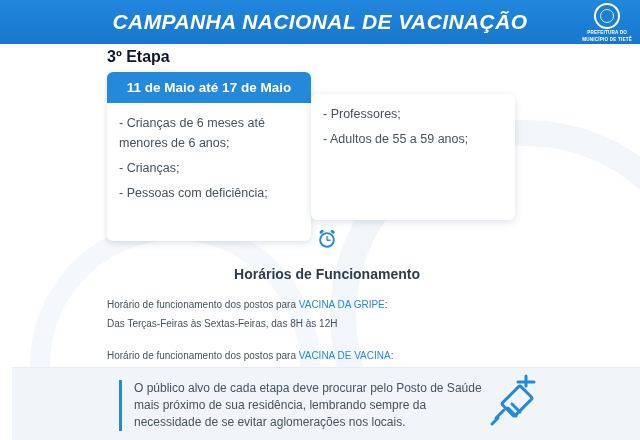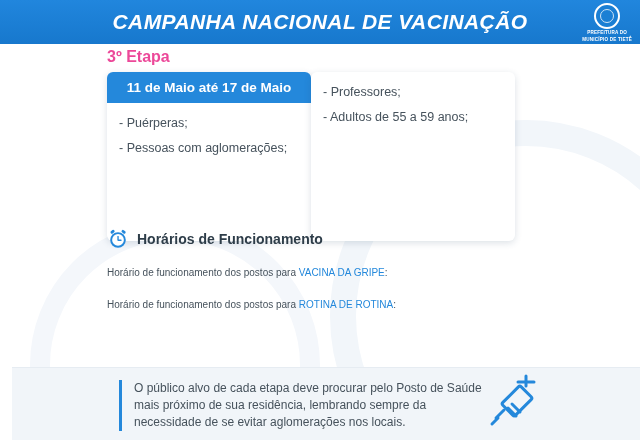--- a/index.html
+++ b/index.html
@@ -86,30 +86,31 @@
     margin-top: 1px;
   }
 
   
   .stage {
     position: absolute;
     left: 107px;
     top: 48px;
     font-size: 16px;
     font-weight: bold;
-    color: #ec4899;
+    color: #0f172a;
   }
 
   
   .cards {
     position: absolute;
     left: 107px;
     top: 72px;
     width: 420px;
     display: flex;
+    align-items: center;
   }
   .card {
     position: relative;
     width: 204px;
     background: #ffffff;
     border-radius: 6px;
     box-shadow: 0 2px 7px rgba(40,70,100,0.16);
     overflow: hidden;
   }
   .card-head {
@@ -140,21 +141,22 @@
   
   .hours {
     position: absolute;
     left: 107px;
     top: 228px;
     width: 440px;
   }
   .hours-title-row {
     display: flex;
     align-items: center;
-    gap: 8px;
+    gap: 16px;
+    flex-direction: column;
   }
   .clock-icon {
     width: 22px;
     height: 22px;
     flex: 0 0 22px;
   }
   .hours-title {
     font-size: 14px;
     font-weight: bold;
     color: #2e3d49;
@@ -224,22 +226,23 @@
   </div>
 
   <div class="stage">3º Etapa</div>
 
   <div class="cards">
 
     <div class="card tall">
       <div class="card-head">11 de Maio até 17 de Maio</div>
       <div class="card-body">
         <ul>
-          <li>- Puérperas;</li>
-          <li>- Pessoas com aglomerações;</li>
+          <li>- Crianças de 6 meses até menores de 6 anos;</li>
+          <li>- Crianças;</li>
+          <li>- Pessoas com deficiência;</li>
         </ul>
       </div>
     </div>
 
     <div class="card">
       <div class="card-body">
         <ul>
           <li>- Professores;</li>
           <li>- Adultos de 55 a 59 anos;</li>
         </ul>
@@ -258,25 +261,26 @@
         <rect x="3.6" y="2.6" width="4.8" height="3" rx="1.4" transform="rotate(-38 6 4)" fill="#2488db"></rect>
         <rect x="15.8" y="2.6" width="4.8" height="3" rx="1.4" transform="rotate(38 18 4)" fill="#2488db"></rect>
       </svg>
       <div class="hours-title">Horários de Funcionamento</div>
     </div>
 
     <div class="hours-block">
       <div class="hours-line">
         <span>Horário de funcionamento dos postos para </span><span class="hl-accent">VACINA DA GRIPE</span><span>:</span>
       </div>
+      <div class="hours-line">Das Terças-Feiras às Sextas-Feiras, das 8H às 12H</div>
     </div>
 
     <div class="hours-block">
       <div class="hours-line">
-        <span>Horário de funcionamento dos postos para </span><span class="hl-accent">ROTINA DE ROTINA</span><span>:</span>
+        <span>Horário de funcionamento dos postos para </span><span class="hl-accent">VACINA DE VACINA</span><span>:</span>
       </div>
     </div>
   </div>
 
   <div class="footer">
     <div class="footer-inner">
       <div class="footer-text">O público alvo de cada etapa deve procurar pelo Posto de Saúde mais próximo de sua residência, lembrando sempre da necessidade de se evitar aglomerações nos locais.</div>
     </div>
     <svg class="syringe" viewBox="0 0 60 62">
       <g stroke="#2488db" stroke-width="3" fill="none" stroke-linecap="round">

